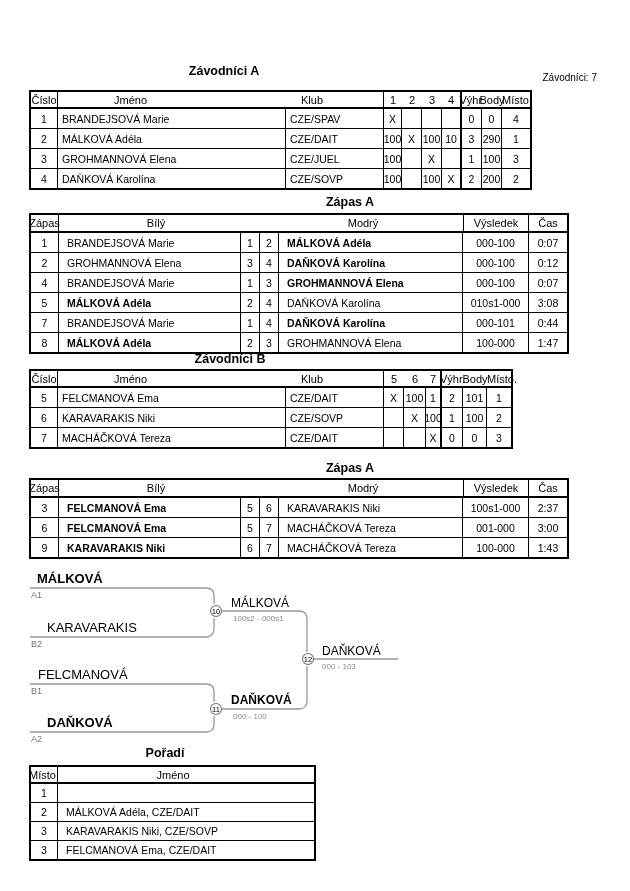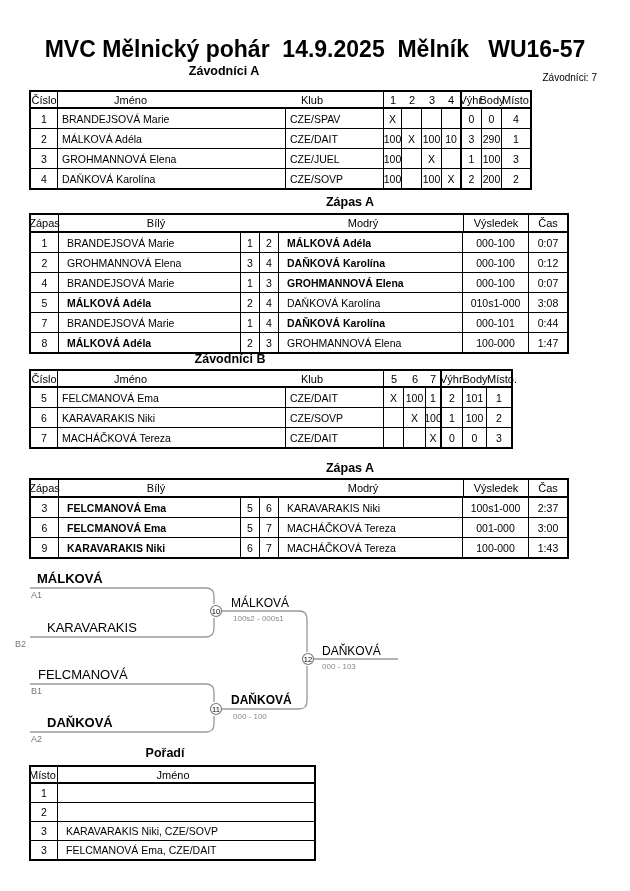--- a/index.html
+++ b/index.html
@@ -42,21 +42,20 @@
   .bk-seed{font-size:9px;color:#777;}
   .bk-score{font-size:8px;color:#888;white-space:nowrap;}
   .bk-circ{font-size:7.5px;color:#000;transform:translate(-50%,-50%);}
   svg{position:absolute;left:0;top:0;pointer-events:none;}
 </style>
 </head>
 <body>
 
 <div class="page">
 
-  <div class="abs title">MVC Mělnický pohár  14.9.2025  Mělník   WU16-57</div>
   <div class="abs count">Závodníci: 7</div>
 
   <div class="abs sec-head" style="left:224px;top:64px;">Závodníci A</div>
 
   <div class="tbl tg-a" style="left:29px;top:90px;width:503px;">
     <div class="row thead h15">
       <div class="cell br">Číslo</div>
       <div class="cell hd-jmeno">Jméno</div>
       <div class="cell hd-klub br">Klub</div>
       <div class="cell">1</div>
@@ -300,21 +299,21 @@
     <g stroke="#777" stroke-width="1.1" fill="#fff">
       <circle cx="216" cy="611" r="5.5"></circle>
       <circle cx="216" cy="709" r="5.5"></circle>
       <circle cx="308" cy="659" r="5.5"></circle>
     </g>
   </svg>
 
   <div class="abs bk-name" style="left:37px;top:571px;" data-bold="1">MÁLKOVÁ</div>
   <div class="abs bk-seed" style="left:31px;top:590px;text-align:right;">A1</div>
   <div class="abs bk-name" style="left:47px;top:620px;" data-bold="0">KARAVARAKIS</div>
-  <div class="abs bk-seed" style="left:15px;top:639px;">B2</div>
+  <div class="abs bk-seed" style="left:31px;top:639px;">B2</div>
   <div class="abs bk-name" style="left:38px;top:667px;" data-bold="0">FELCMANOVÁ</div>
   <div class="abs bk-seed" style="left:31px;top:686px;">B1</div>
   <div class="abs bk-name" style="left:47px;top:715px;" data-bold="1">DAŇKOVÁ</div>
   <div class="abs bk-seed" style="left:31px;top:734px;">A2</div>
 
   <div class="abs bk-circ" style="left:216px;top:611px;">10</div>
   <div class="abs bk-mid" style="left:231px;top:596px;" data-bold="0">MÁLKOVÁ</div>
   <div class="abs bk-score" style="left:233px;top:614px;">100s2 - 000s1</div>
 
   <div class="abs bk-circ" style="left:216px;top:709px;">11</div>
@@ -332,20 +331,21 @@
       <div class="cell br">Místo.</div>
       <div class="cell hd-jmeno-rk">Jméno</div>
     </div>
     <div class="tbody">
 
     <div class="row">
         <div class="cell br">1</div>
       </div>
         <div class="row">
         <div class="cell br">2</div>
+        <div class="cell tl pl8">MÁLKOVÁ Adéla, CZE/DAIT</div>
       </div>
         <div class="row">
         <div class="cell br">3</div>
         <div class="cell tl pl8">KARAVARAKIS Niki, CZE/SOVP</div>
       </div>
         <div class="row">
         <div class="cell br">3</div>
         <div class="cell tl pl8">FELCMANOVÁ Ema, CZE/DAIT</div>
       </div>
       </div>

